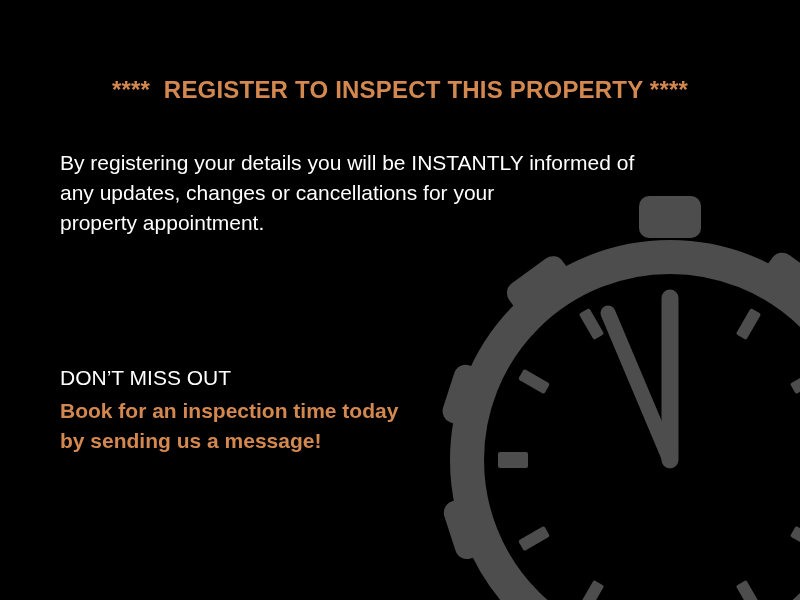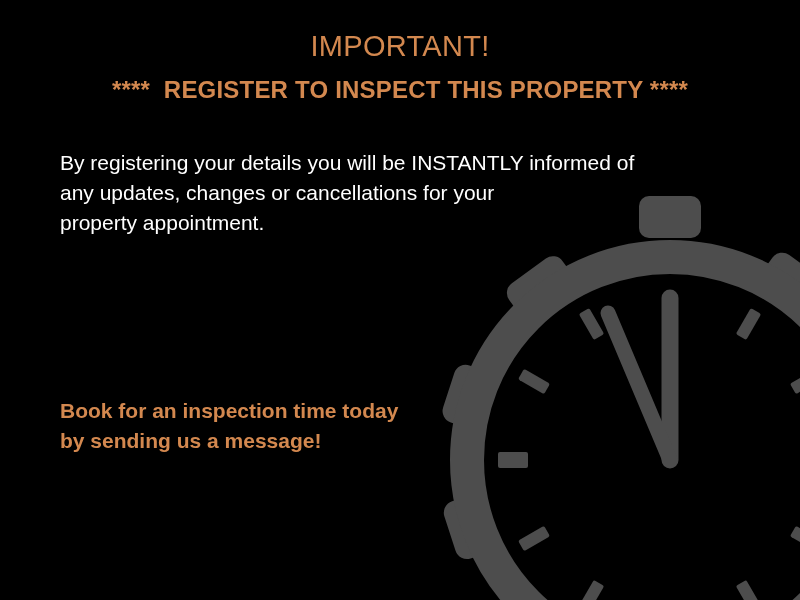--- a/index.html
+++ b/index.html
@@ -169,28 +169,28 @@
           </g>
       </g>
 
       <line x1="670" y1="460" x2="670" y2="298" stroke="#4d4d4d" stroke-width="17" stroke-linecap="round"></line>
       <line x1="670" y1="460" x2="608" y2="313" stroke="#4d4d4d" stroke-width="15" stroke-linecap="round"></line>
     </g>
   </svg>
 
   <div id="text-layer">
 
-    <div class="headline-1">IMPORTANT!</div>
 
     <div class="headline-2">****  REGISTER TO INSPECT THIS PROPERTY ****</div>
 
     <div class="body-block" id="para-register">By registering your details  you will be INSTANTLY informed of
 any updates, changes or cancellations for your
 property appointment.</div>
 
 
+    <div class="cta-white">DON’T MISS OUT</div>
 
     <div class="cta-orange" id="cta-msg">by sending us a message!</div>
 
     <div class="cta-orange" id="cta-book">Book for an inspection time today</div>
 
   </div>
 </div>
 
 </body></html>

